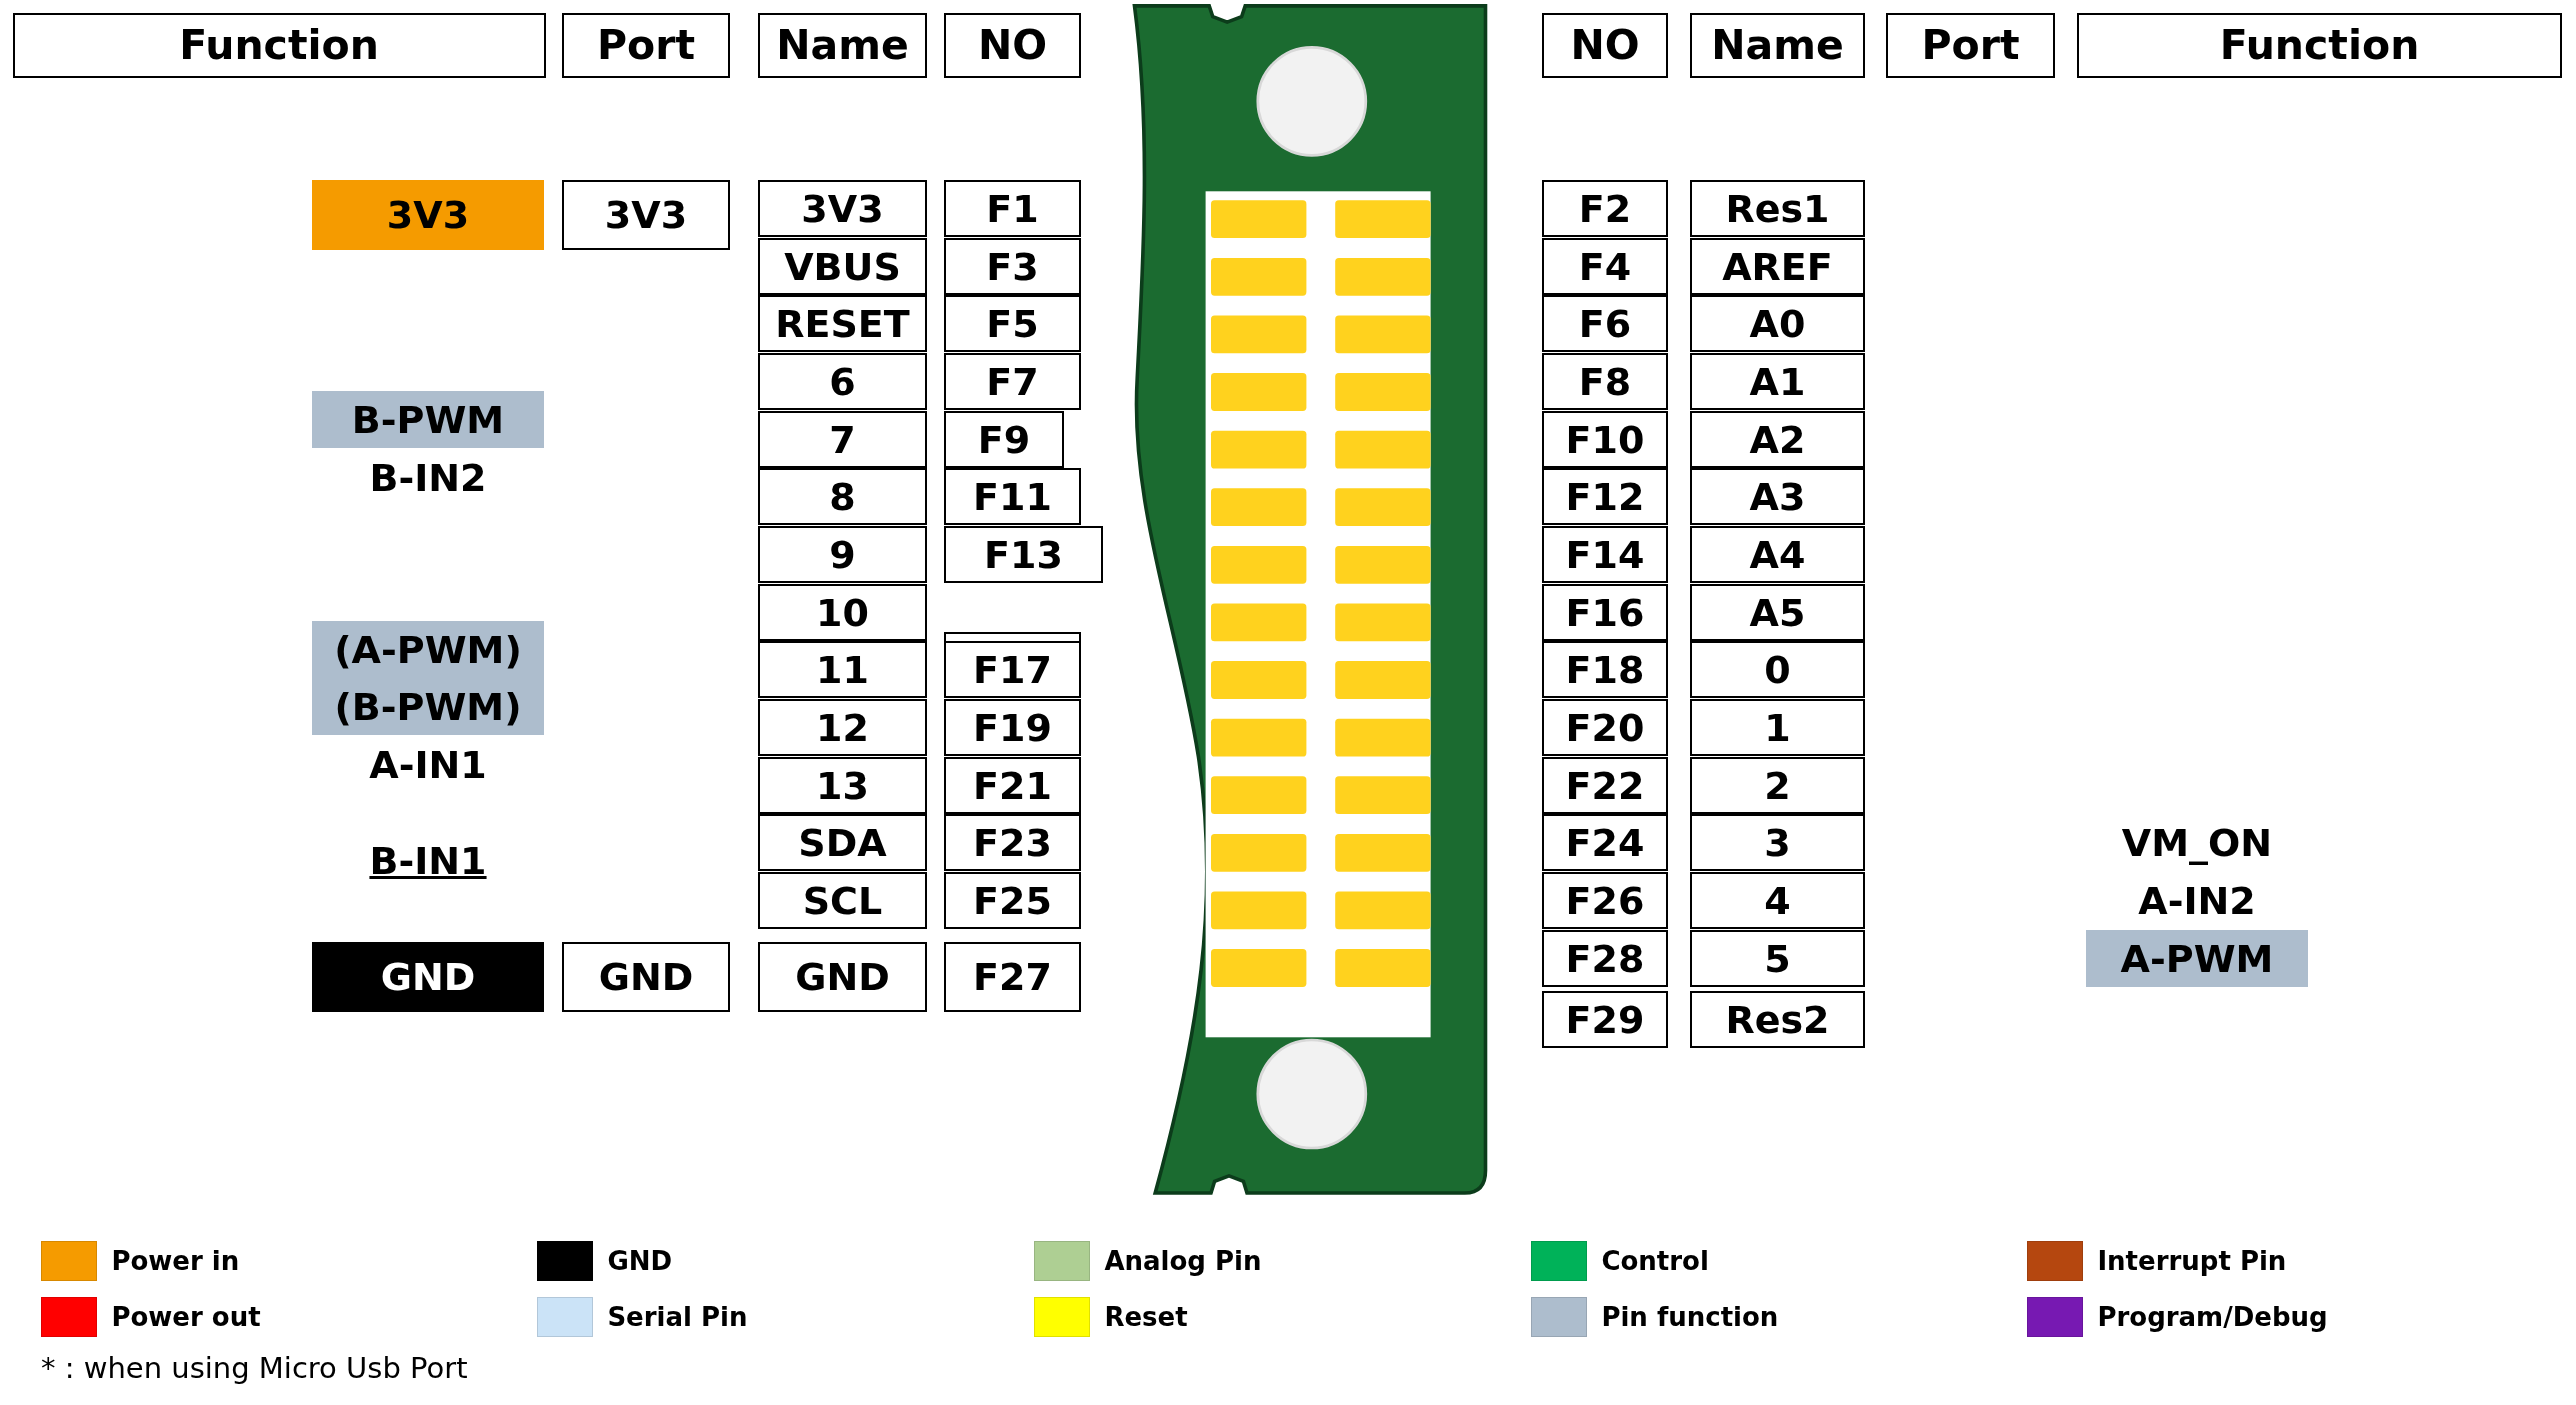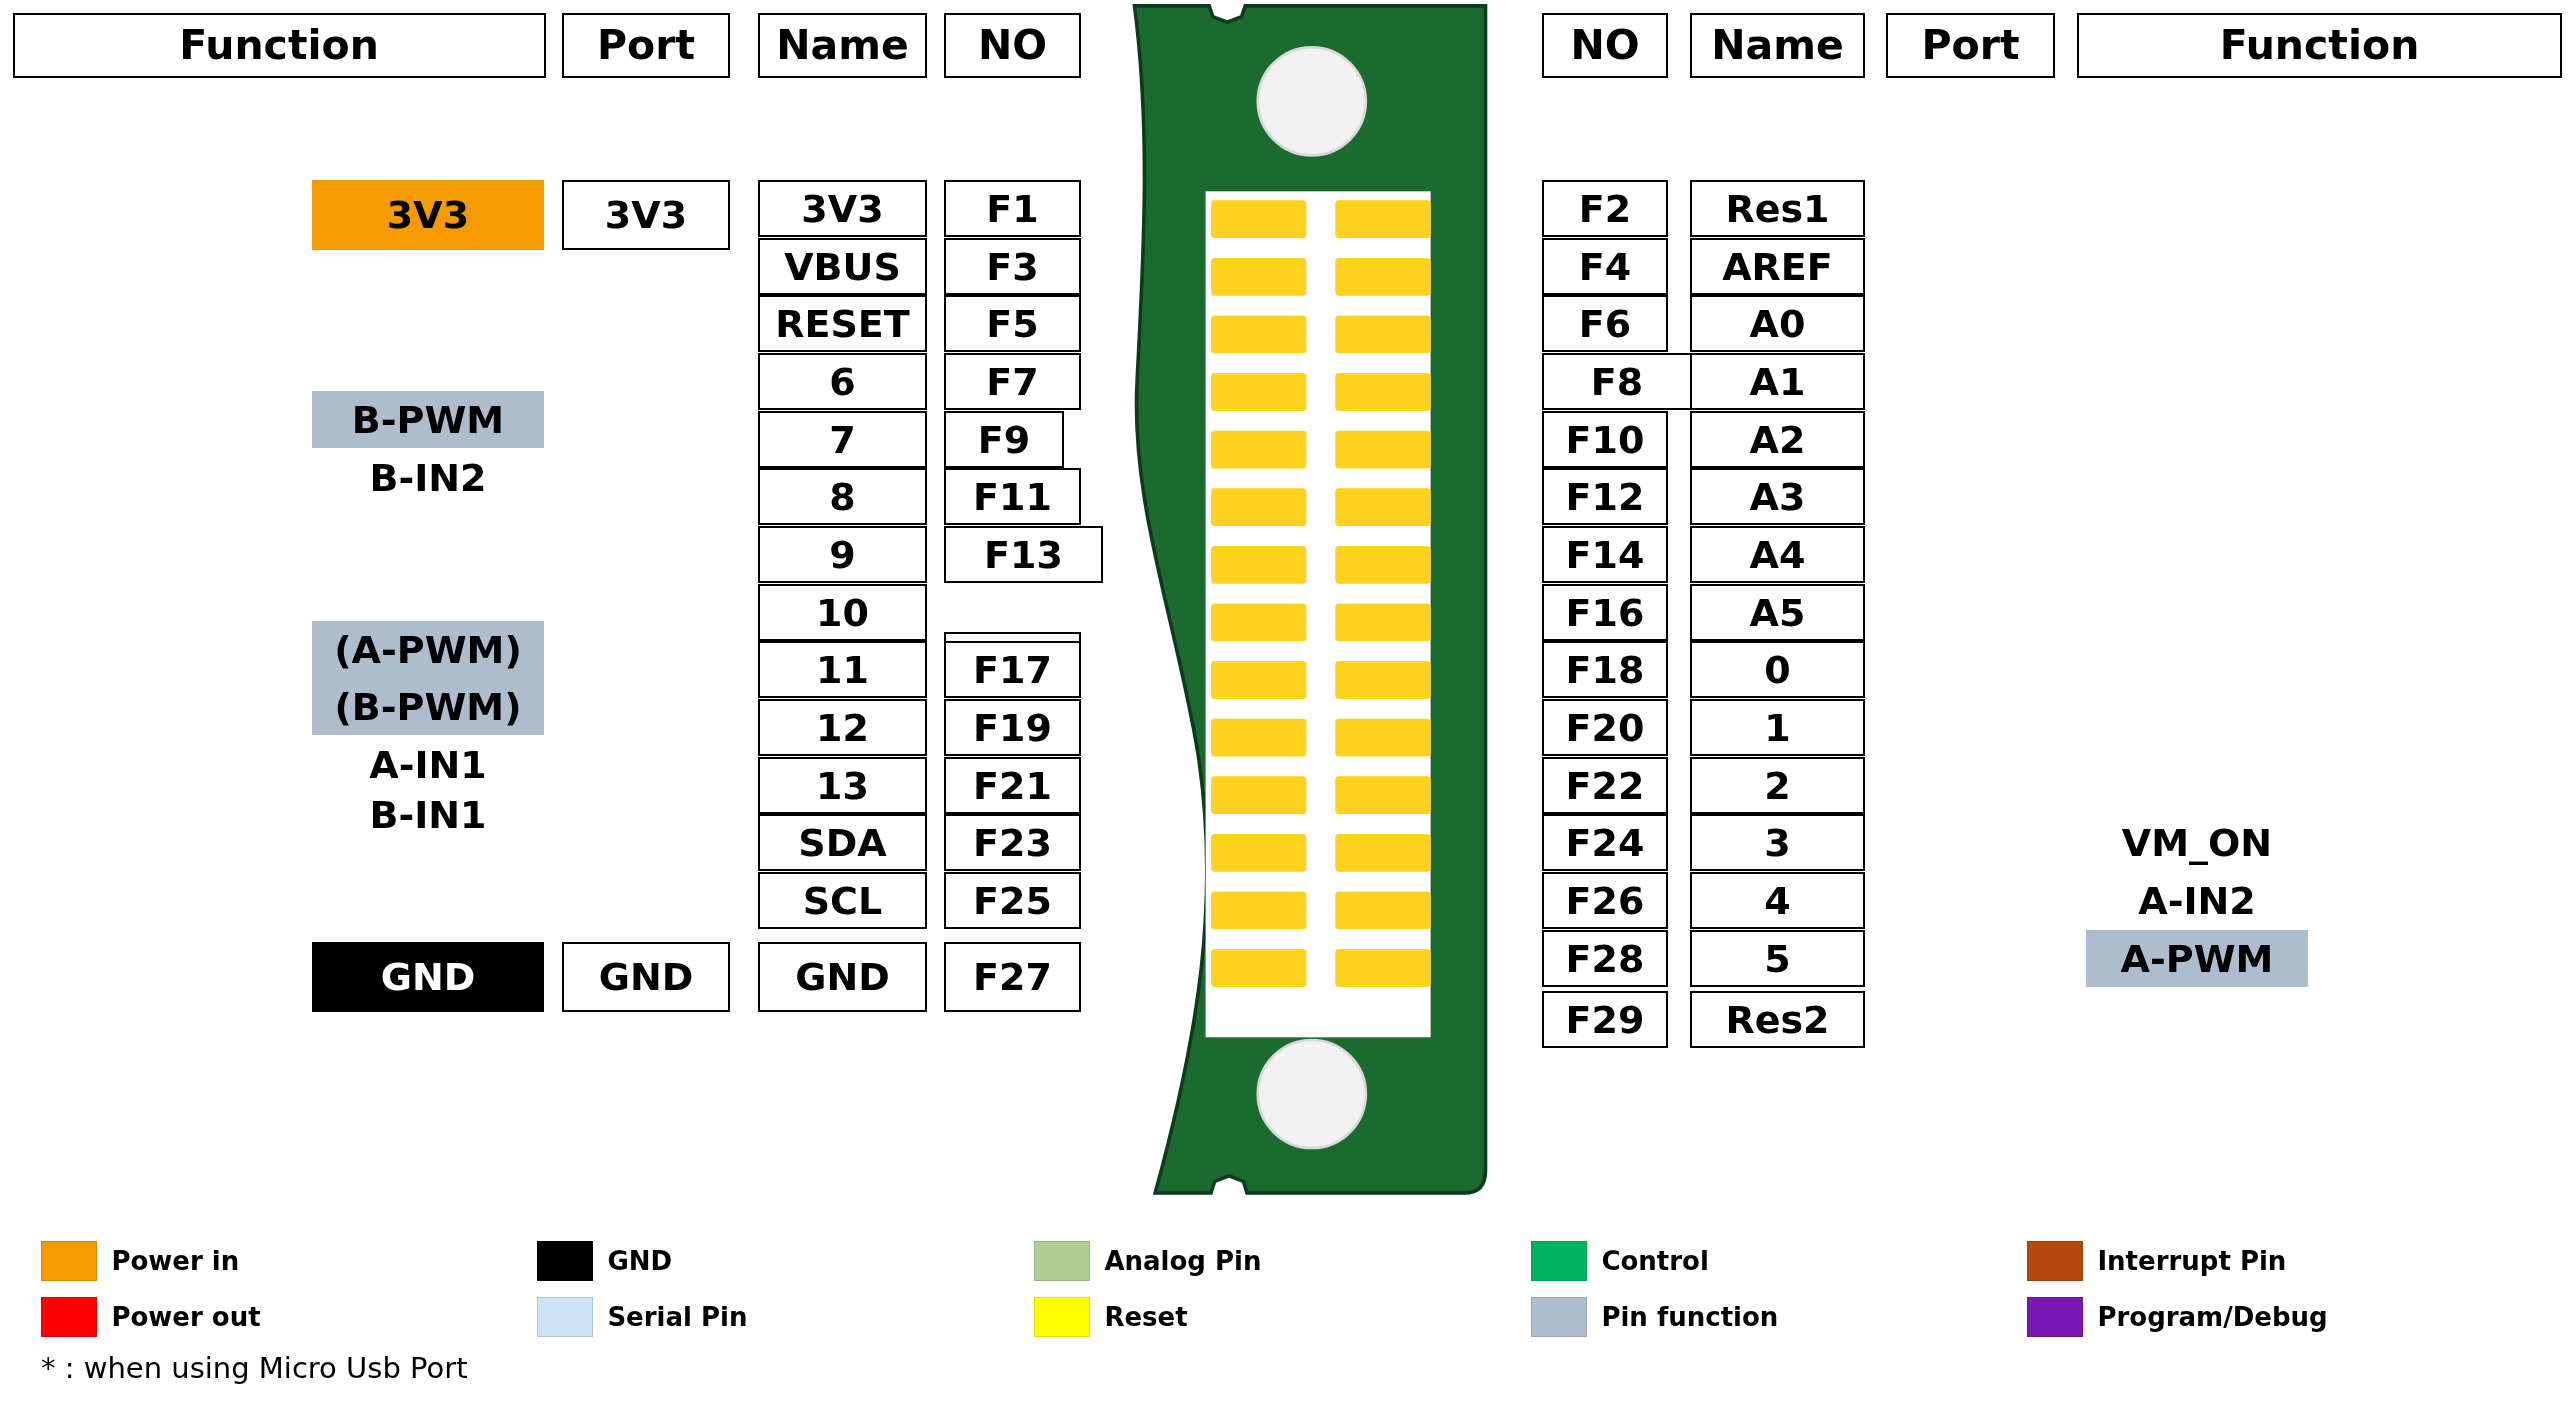--- a/index.html
+++ b/index.html
@@ -95,27 +95,27 @@
 
   <div class="cell pincell" style="left:562px;top:180px;width:168px;height:70px;">3V3</div>
   <div class="cell pincell" style="left:562px;top:942px;width:168px;height:70px;">GND</div>
 
   <div class="swatchcell orange" style="left:312px;top:180px;width:232px;height:70px;display:flex;align-items:center;justify-content:center;font-size:38px;font-weight:bold;position:absolute;">3V3</div>
   <div class="plain hl" style="left:312px;top:391px;width:232px;">B-PWM</div>
   <div class="plain" style="left:312px;top:449px;width:232px;">B-IN2</div>
   <div class="plain hl" style="left:312px;top:621px;width:232px;">(A-PWM)</div>
   <div class="plain hl" style="left:312px;top:678px;width:232px;">(B-PWM)</div>
   <div class="plain" style="left:312px;top:736px;width:232px;">A-IN1</div>
-  <div class="plain" style="left:312px;top:786px;width:232px;">B-IN1</div>
+  <div class="plain" style="left:312px;top:832px;width:232px;text-decoration:underline;">B-IN1</div>
   <div class="swatchcell black" style="left:312px;top:942px;width:232px;height:70px;display:flex;align-items:center;justify-content:center;font-size:38px;font-weight:bold;position:absolute;">GND</div>
 
   <div class="cell pincell" style="left:1542px;top:180px;width:126px;">F2</div>
   <div class="cell pincell" style="left:1542px;top:238px;width:126px;">F4</div>
   <div class="cell pincell" style="left:1542px;top:295px;width:126px;">F6</div>
-  <div class="cell pincell" style="left:1542px;top:353px;width:150px;">F8</div>
+  <div class="cell pincell" style="left:1542px;top:353px;width:126px;">F8</div>
   <div class="cell pincell" style="left:1542px;top:411px;width:126px;">F10</div>
   <div class="cell pincell" style="left:1542px;top:468px;width:126px;">F12</div>
   <div class="cell pincell" style="left:1542px;top:526px;width:126px;">F14</div>
   <div class="cell pincell" style="left:1542px;top:584px;width:126px;">F16</div>
   <div class="cell pincell" style="left:1542px;top:641px;width:126px;">F18</div>
   <div class="cell pincell" style="left:1542px;top:699px;width:126px;">F20</div>
   <div class="cell pincell" style="left:1542px;top:757px;width:126px;">F22</div>
   <div class="cell pincell" style="left:1542px;top:814px;width:126px;">F24</div>
   <div class="cell pincell" style="left:1542px;top:872px;width:126px;">F26</div>
   <div class="cell pincell" style="left:1542px;top:930px;width:126px;">F28</div>

